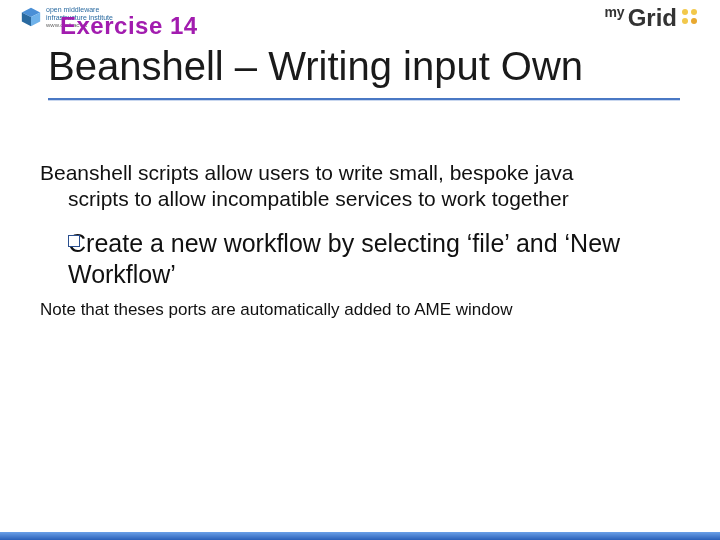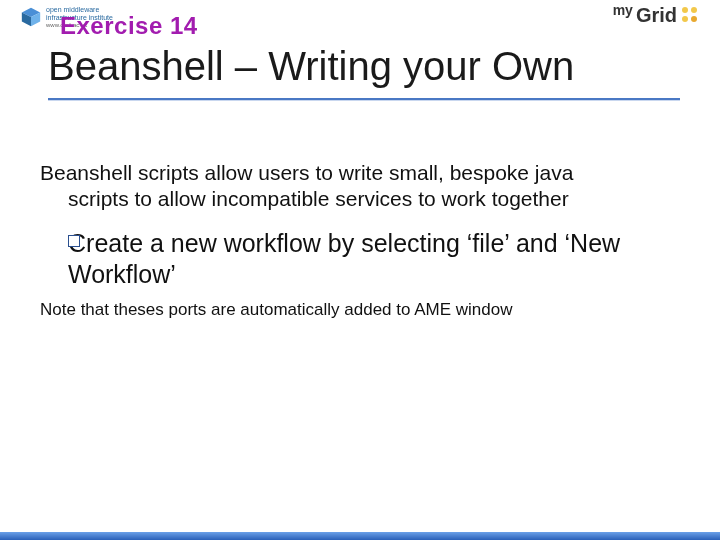--- a/index.html
+++ b/index.html
@@ -40,21 +40,21 @@
     font-size: 6px;
     color: #666;
   }
   .logo-right {
     position: absolute;
     top: 4px;
     right: 18px;
   }
   .grid-logo { display:flex; align-items:center; gap:3px;}
   .grid-logo .my { font-size:14px; font-weight:bold; color:#333; position:relative; top:-6px;}
-  .grid-logo .g  { font-size:20px; font-weight:bold; color:#333;}
+  .grid-logo .g  { font-size:24px; font-weight:bold; color:#333;}
   .grid-logo .dots { display:inline-block; }
   .exercise {
     position: absolute;
     top: 12px;
     left: 60px;
     font-size: 24px;
     font-weight: bold;
     color: #a21caf;
     letter-spacing: 0.5px;
     text-align: right;
@@ -171,21 +171,21 @@
         <svg class="dots" width="22" height="22">
           <circle cx="5" cy="5" r="3" fill="#f2c84b"></circle>
           <circle cx="14" cy="5" r="3" fill="#f2c84b"></circle>
           <circle cx="5" cy="14" r="3" fill="#f2c84b"></circle>
           <circle cx="14" cy="14" r="3" fill="#e8a82f"></circle>
         </svg>
       </span>
     </div>
 
     <div class="exercise">Exercise 14</div>
-    <div class="title">Beanshell – Writing your Own</div>
+    <div class="title">Beanshell – Writing input Own</div>
     <div class="title-rule"></div>
   </div>
 
   <div class="content">
     <div class="lead">
       <span>Beanshell scripts allow users to write small, bespoke java</span><br>
       <span class="lead-indent">scripts to allow incompatible services to work together</span>
     </div>
 
     <ul class="big">

